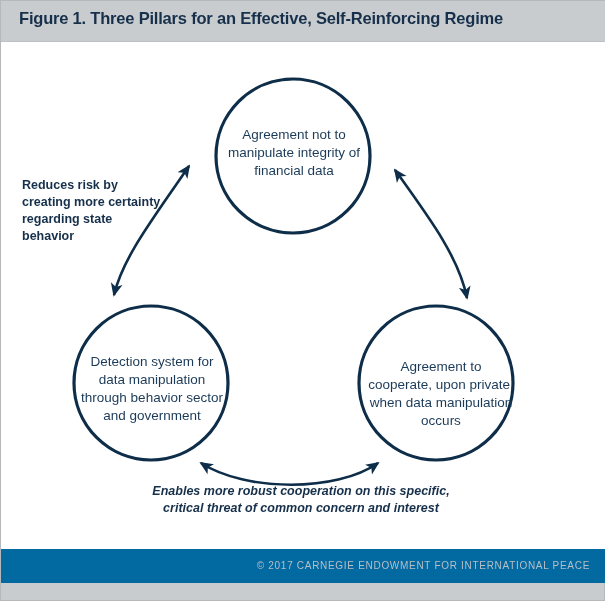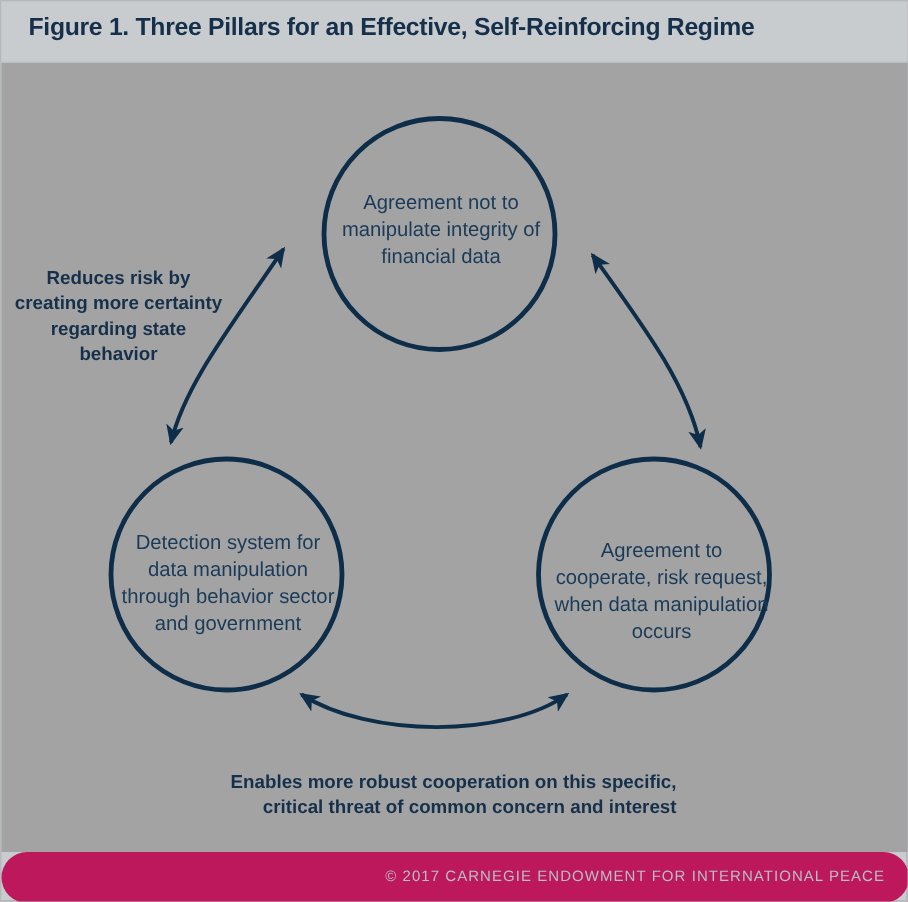--- a/index.html
+++ b/index.html
@@ -26,21 +26,21 @@
     font-size:16.5px;font-weight:bold;color:#16304b;
     letter-spacing:-0.2px;white-space:nowrap;
   }
   #header-rule{
     position:absolute;left:0;top:40px;width:605px;height:1px;
     background:#bcc0c3;
   }
   
   #canvas{
     position:absolute;left:0;top:41px;width:605px;height:526px;
-    background:#a3a3a3;
+    background:#ffffff;
   }
   #svg-layer{position:absolute;left:0;top:0;width:605px;height:526px;}
   
   .node-text{
     position:absolute;
     color:#1b3a58;
     font-size:13.5px;
     line-height:18px;
     text-align:center;
     white-space:pre-line;
@@ -50,28 +50,27 @@
   #node-right-text{left:366px;top:316px;width:148px;}
   
   .annotation{
     position:absolute;
     color:#16304b;
     font-size:12.5px;
     font-weight:bold;
     line-height:17px;
     white-space:pre-line;
   }
-  #ann-left{left:8px;top:135px;width:140px;text-align:center;}
+  #ann-left{left:21px;top:135px;width:140px;text-align:left;}
   #ann-right{left:455px;top:125px;width:145px;text-align:left;}
-  #ann-bottom{left:150px;top:471px;width:300px;text-align:right;}
+  #ann-bottom{left:150px;top:441px;width:300px;text-align:center;font-style:italic;}
   
   #footer{
-    position:absolute;left:0;top:567px;width:605px;height:34px;
-    background:#be185d;
-    border-radius:17px;
+    position:absolute;left:0;top:548px;width:605px;height:34px;
+    background:#0369a1;
   }
   #footer-text{
     position:absolute;right:16px;top:11px;
     color:#b7bfc6;
     font-size:10px;
     letter-spacing:0.7px;
     white-space:nowrap;
   }
 </style>
 </head>
@@ -99,21 +98,21 @@
 
       <path d="M 113 253 C 122 215, 152 177, 188 124" fill="none" stroke="#0d2d49" stroke-width="2.6" marker-start="url(#ah)" marker-end="url(#ah)"></path>
 
       <path d="M 394 128 C 430 178, 458 216, 466 256" fill="none" stroke="#0d2d49" stroke-width="2.6" marker-start="url(#ah)" marker-end="url(#ah)"></path>
 
       <path d="M 200 421 C 245 450, 336 450, 377 421" fill="none" stroke="#0d2d49" stroke-width="2.6" marker-start="url(#ah)" marker-end="url(#ah)"></path>
     </svg>
 
     <div class="node-text" id="node-top-text">Agreement not to manipulate integrity of financial data</div>
     <div class="node-text" id="node-left-text">Detection system for data manipulation through behavior sector and government</div>
-    <div class="node-text" id="node-right-text">Agreement to cooperate, risk request, when data manipulation occurs</div>
+    <div class="node-text" id="node-right-text">Agreement to cooperate, upon private, when data manipulation occurs</div>
 
     <div class="annotation" id="ann-left">Reduces risk by creating more certainty regarding state behavior</div>
     <div class="annotation" id="ann-bottom">Enables more robust cooperation on this specific, critical threat of common concern and interest</div>
 
   </div>
 
   <div id="footer">
     <div id="footer-text">© 2017 CARNEGIE ENDOWMENT FOR INTERNATIONAL PEACE</div>
   </div>
 

